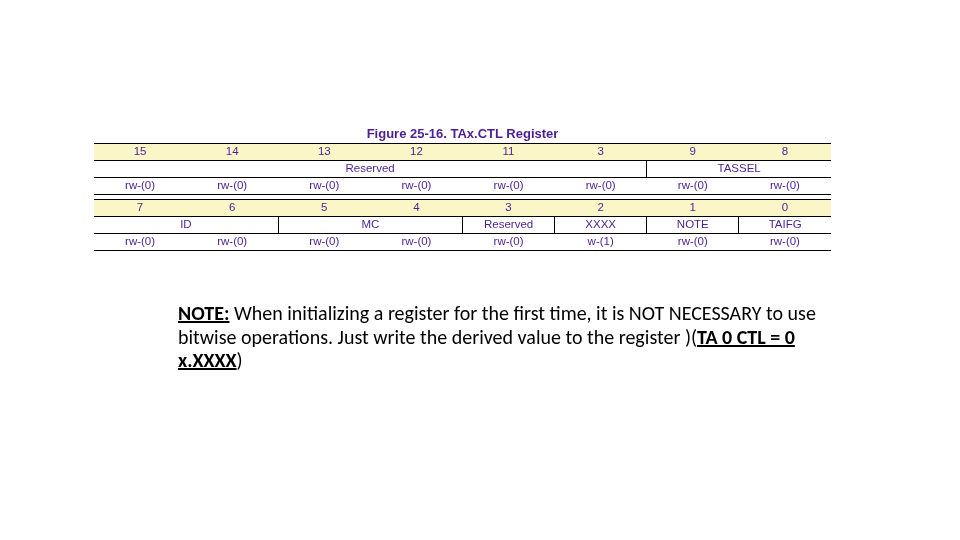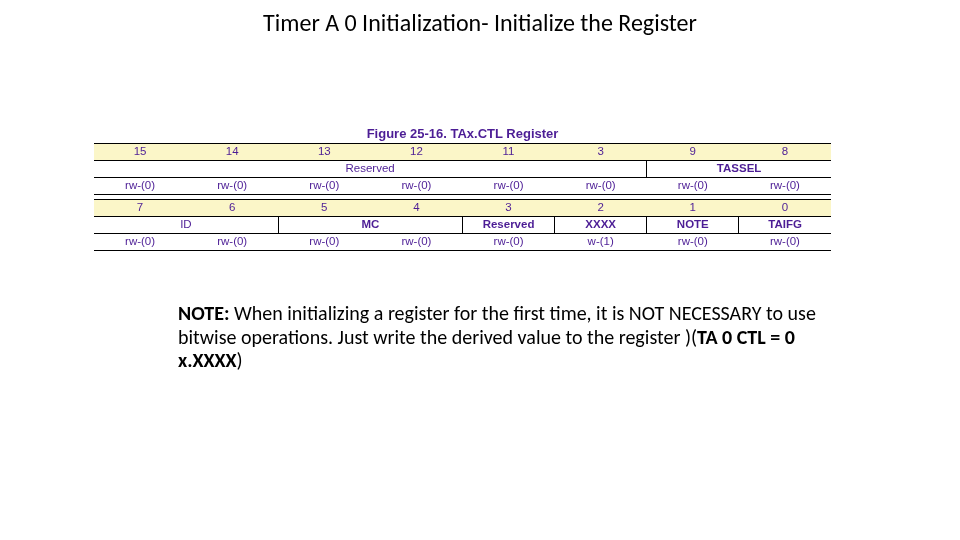--- a/index.html
+++ b/index.html
@@ -56,21 +56,20 @@
   .bitnum-row td {
     background: #fbf6c8;
     border-top: 1px solid #000;
     border-bottom: 1px solid #000;
   }
   .name-row td {
     border-bottom: 1px solid #000;
   }
   .name-row td.sep-left {
     border-left: 1px solid #000;
-    font-weight: bold;
   }
   .name-row td.sep-right {
     border-right: 1px solid #000;
   }
   .rw-row td {
     border-bottom: 1px solid #000;
   }
   .gap-row td {
     height: 4px;
     padding: 0;
@@ -78,31 +77,31 @@
   }
   .note {
     position: absolute;
     top: 302px;
     left: 178px;
     width: 645px;
     font-size: 20px;
     line-height: 1.18;
   }
   .note .u {
+    text-decoration: underline;
   }
   .note .b {
     font-weight: bold;
   }
 </style>
 </head>
 <body>
 
 <div class="slide">
 
-  <div class="title">Timer A 0 Initialization- Initialize the Register</div>
 
   <div class="fig">
     <div class="fig-caption">Figure 25-16. TAx.CTL Register</div>
 
     <table class="reg-table">
 
       <tbody>
           <tr class="bitnum-row">
         <td>15</td>
         <td>14</td>

